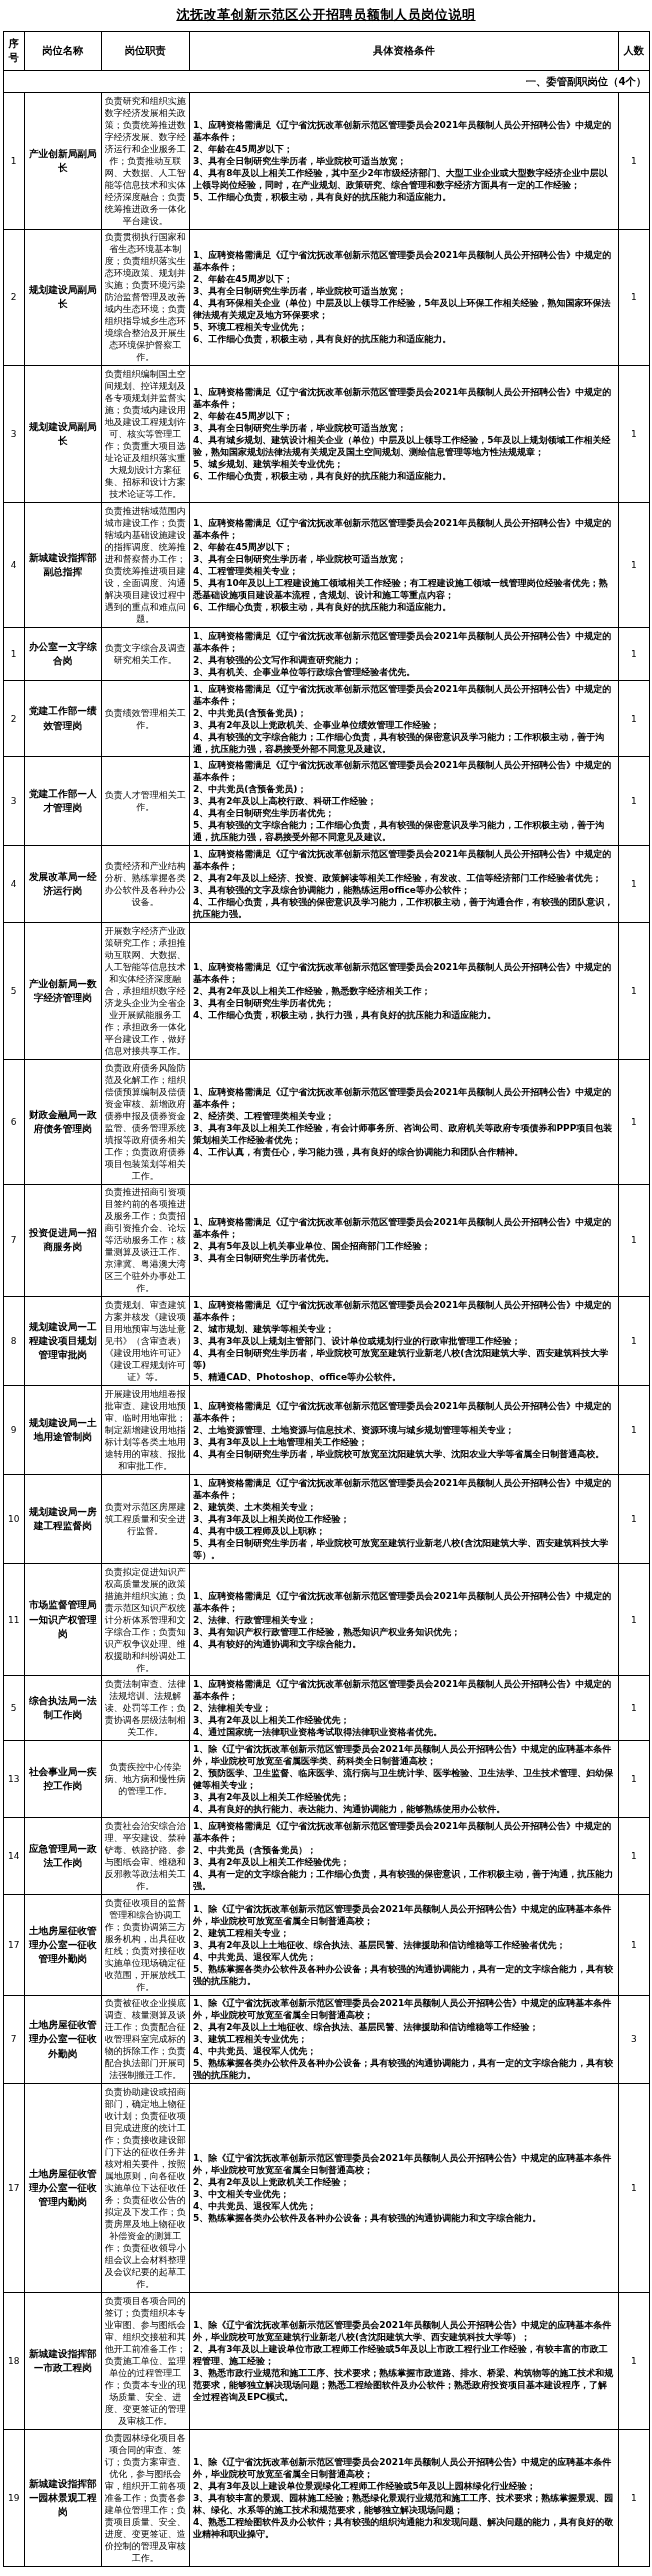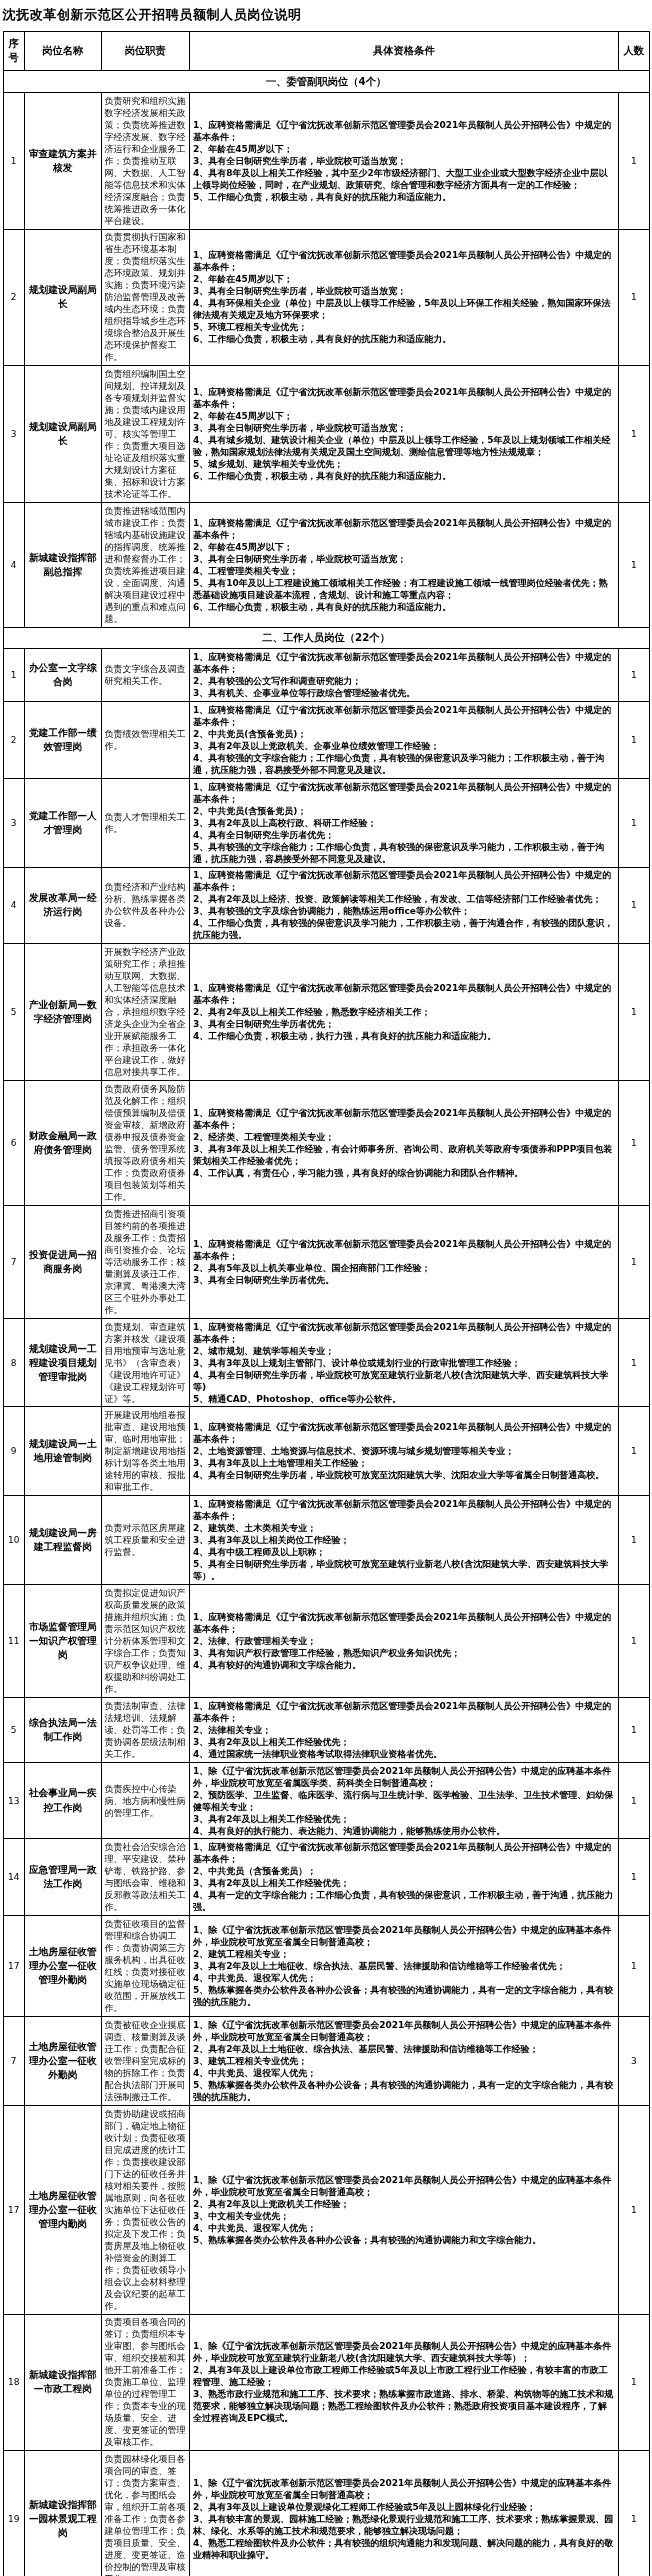--- a/index.html
+++ b/index.html
@@ -1,38 +1,38 @@
 <!DOCTYPE html>
 <html lang="zh" style="font-size:10.3px"><head>
 <meta charset="utf-8">
 <style>
   html, body { margin: 0; padding: 0; background: #ffffff; }
   body { font-family: "DejaVu Sans", "Liberation Sans", sans-serif; color: #000; }
   .page { width: 647px; margin: 0 auto; padding-top: 3.9px; }
   .doc-title {
-    text-align: left; font-size: 13px; font-weight: bold;
-    letter-spacing: 0.6px; margin: 2.6px 0 6.5px 0;
+    text-align: center; font-size: 13px; font-weight: bold;
+    letter-spacing: 0.6px; margin: 2.6px 0 6.5px 0; text-decoration: underline;
   }
   table.job-table {
     border-collapse: collapse; table-layout: fixed; width: 646px; margin: 0 auto;
   }
   table.job-table td, table.job-table th {
     border: 0.6px solid #000; border-top-width: 1.3px; border-bottom-width: 1.3px;
     vertical-align: middle; word-break: break-all;
   }
   col.c-no { width: 21.3px; }
   col.c-name { width: 77px; }
   col.c-duty { width: 88px; }
   col.c-qual { width: 429px; }
   col.c-count { width: 31px; }
   th.hdr { font-size: 10.3px; font-weight: bold; text-align: center; padding: 5.2px 1.3px; }
-  td.section-cell { font-size: 10.3px; font-weight: bold; text-align: center; padding: 3.2px 2.6px; }
+  td.section-cell { font-size: 10.3px; font-weight: bold; text-align: right; padding: 3.2px 2.6px; }
   td.no-cell { font-size: 9px; text-align: center; padding: 1.3px; }
   td.name-cell { font-size: 9.7px; font-weight: bold; text-align: center; padding: 2.6px 3.9px; line-height: 1.45; word-break: break-all; }
-  td.duty-cell { font-size: 9px; text-align: left; padding: 1.9px 2.6px; line-height: 12px; }
+  td.duty-cell { font-size: 9px; text-align: center; padding: 1.9px 2.6px; line-height: 12px; }
   td.qual-cell { font-size: 9px; text-align: left; padding: 1.9px 3.2px; line-height: 12px; white-space: pre-line; font-weight: bold; }
   td.count-cell { font-size: 9px; text-align: center; padding: 1.3px; }
 </style>
 </head>
 <body>
 
 <div class="page">
   <div class="doc-title">沈抚改革创新示范区公开招聘员额制人员岗位说明</div>
 
   <table class="job-table">
@@ -51,21 +51,21 @@
         <th class="hdr">具体资格条件</th>
         <th class="hdr">人数</th>
       </tr>
     </thead>
     <tbody id="table-body">
         <tr>
           <td colspan="5" class="section-cell">一、委管副职岗位（4个）</td>
         </tr>
         <tr>
           <td class="no-cell">1</td>
-          <td class="name-cell">审查建筑方案并核发</td>
+          <td class="name-cell">产业创新局副局长</td>
           <td class="duty-cell">负责研究和组织实施数字经济发展相关政策；负责统筹推进数字经济发展、数字经济运行和企业服务工作；负责推动互联网、大数据、人工智能等信息技术和实体经济深度融合；负责统筹推进政务一体化平台建设。</td>
           <td class="qual-cell">1、应聘资格需满足《辽宁省沈抚改革创新示范区管理委员会2021年员额制人员公开招聘公告》中规定的基本条件；
 2、年龄在45周岁以下；
 3、具有全日制研究生学历者，毕业院校可适当放宽；
 4、具有8年及以上相关工作经验，其中至少2年市级经济部门、大型工业企业或大型数字经济企业中层以上领导岗位经验，同时，在产业规划、政策研究、综合管理和数字经济方面具有一定的工作经验；
 5、工作细心负责，积极主动，具有良好的抗压能力和适应能力。</td>
           <td class="count-cell">1</td>
         </tr>
         <tr>
           <td class="no-cell">2</td>
@@ -95,23 +95,20 @@
           <td class="no-cell">4</td>
           <td class="name-cell">新城建设指挥部副总指挥</td>
           <td class="duty-cell">负责推进辖域范围内城市建设工作；负责辖域内基础设施建设的指挥调度、统筹推进和督察督办工作；负责统筹推进项目建设，全面调度、沟通解决项目建设过程中遇到的重点和难点问题。</td>
           <td class="qual-cell">1、应聘资格需满足《辽宁省沈抚改革创新示范区管理委员会2021年员额制人员公开招聘公告》中规定的基本条件；
 2、年龄在45周岁以下；
 3、具有全日制研究生学历者，毕业院校可适当放宽；
 4、工程管理类相关专业；
 5、具有10年及以上工程建设施工领域相关工作经验；有工程建设施工领域一线管理岗位经验者优先；熟悉基础设施项目建设基本流程，含规划、设计和施工等重点内容；
 6、工作细心负责，积极主动，具有良好的抗压能力和适应能力。</td>
           <td class="count-cell">1</td>
-        </tr>
-        <tr>
-          <td colspan="5" class="section-cell">二、工作人员岗位（22个）</td>
         </tr>
         <tr>
           <td class="no-cell">1</td>
           <td class="name-cell">办公室—文字综合岗</td>
           <td class="duty-cell">负责文字综合及调查研究相关工作。</td>
           <td class="qual-cell">1、应聘资格需满足《辽宁省沈抚改革创新示范区管理委员会2021年员额制人员公开招聘公告》中规定的基本条件；
 2、具有较强的公文写作和调查研究能力；
 3、具有机关、企事业单位等行政综合管理经验者优先。</td>
           <td class="count-cell">1</td>
         </tr>

